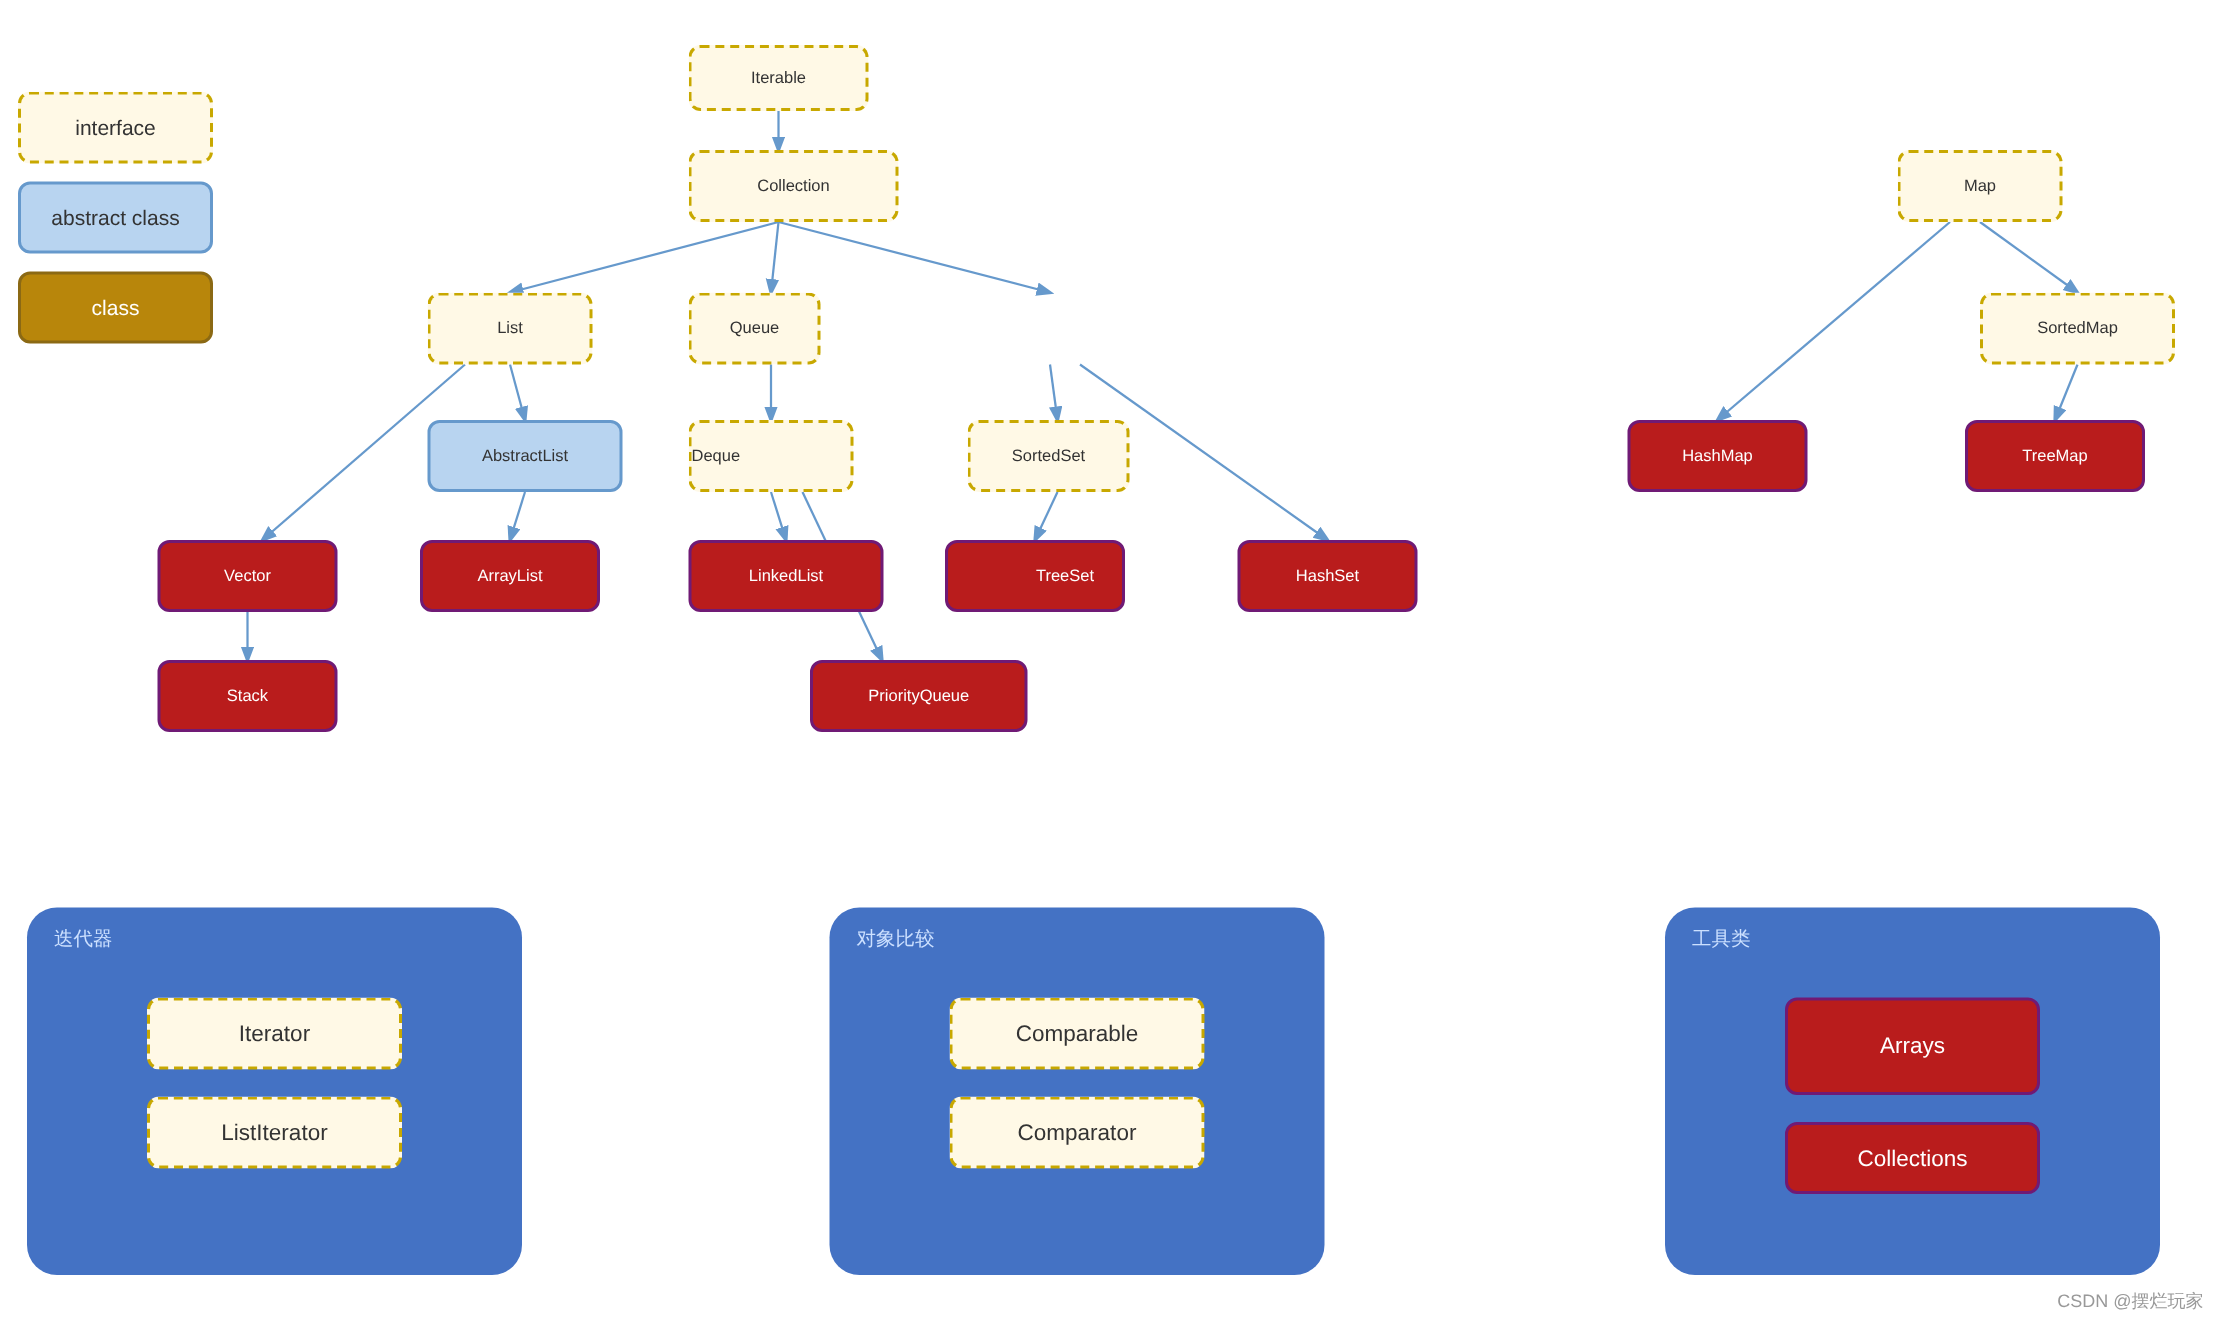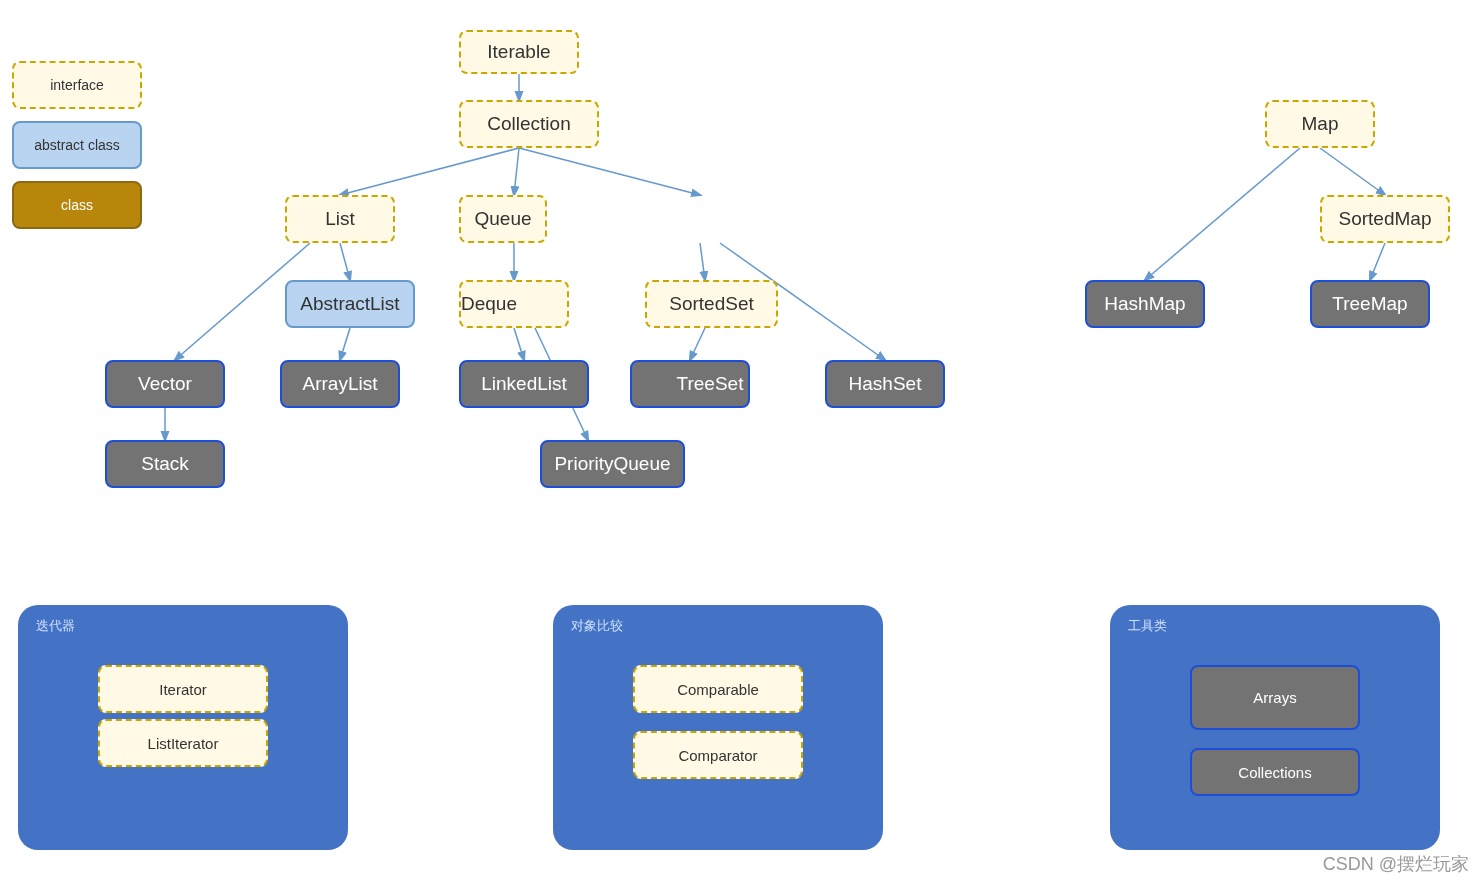--- a/index.html
+++ b/index.html
@@ -18,41 +18,41 @@
       height: 884px;
     }
 
     
     .node {
       position: absolute;
       display: flex;
       align-items: center;
       justify-content: center;
       border-radius: 8px;
-      font-size: 19px;
+      font-size: 11px;
       font-weight: 500;
       text-align: center;
       white-space: nowrap;
     }
 
     .node-interface {
       background: #fff9e6;
       border: 2px dashed #c8a800;
       color: #333;
     }
 
     .node-abstract {
       background: #b8d4f0;
       border: 2px solid #6699cc;
       color: #333;
     }
 
     .node-class {
-      background: #737373;
-      border: 2px solid #1d4ed8;
+      background: #b91c1c;
+      border: 2px solid #701a75;
       color: #fff;
     }
 
     
     .legend-interface {
       background: #fff9e6;
       border: 2px dashed #c8a800;
       color: #333;
     }
     .legend-abstract {
@@ -101,21 +101,21 @@
       left: 0;
       width: 1481px;
       height: 580px;
       pointer-events: none;
     }
 
     .watermark {
       position: absolute;
       bottom: 8px;
       right: 12px;
-      font-size: 18px;
+      font-size: 12px;
       color: #999;
     }
   </style>
 </head>
 <body>
 
 <div class="diagram-area">
 
   <svg class="connectors">
 
@@ -188,21 +188,21 @@
 
 
   <div class="node node-abstract" style="left:285px;top:280px;width:130px;height:48px;position:absolute;display:flex;align-items:center;justify-content:center;border-radius:8px;">
     <span>AbstractList</span>
   </div>
 
   <div class="node node-interface" style="left:459px;top:280px;width:110px;height:48px;position:absolute;display:flex;align-items:center;justify-content:flex-start;border-radius:8px;">
     <span>Deque</span>
   </div>
 
-  <div class="node node-interface" style="left:645px;top:280px;width:133px;height:48px;position:absolute;display:flex;align-items:center;justify-content:center;border-radius:8px;">
+  <div class="node node-interface" style="left:645px;top:280px;width:108px;height:48px;position:absolute;display:flex;align-items:center;justify-content:center;border-radius:8px;">
     <span>SortedSet</span>
   </div>
 
   <div class="node node-class" style="left:105px;top:360px;width:120px;height:48px;position:absolute;display:flex;align-items:center;justify-content:center;border-radius:8px;">
     <span>Vector</span>
   </div>
 
   <div class="node node-class" style="left:280px;top:360px;width:120px;height:48px;position:absolute;display:flex;align-items:center;justify-content:center;border-radius:8px;">
     <span>ArrayList</span>
   </div>
@@ -238,21 +238,21 @@
   <div class="node node-class" style="left:1085px;top:280px;width:120px;height:48px;position:absolute;display:flex;align-items:center;justify-content:center;border-radius:8px;">
     <span>HashMap</span>
   </div>
 
   <div class="node node-class" style="left:1310px;top:280px;width:120px;height:48px;position:absolute;display:flex;align-items:center;justify-content:center;border-radius:8px;">
     <span>TreeMap</span>
   </div>
 
   <div class="bottom-panel" style="left:18px;top:605px;width:330px;height:245px;">
     <span class="panel-label">迭代器</span>
-    <div style="display:flex;flex-direction:column;gap:6px;margin-top:40px;">
+    <div style="display:flex;flex-direction:column;gap:18px;margin-top:40px;">
       <div class="panel-node node-interface" style="width:170px;height:48px;margin:0 auto;">
         <span>Iterator</span>
       </div>
       <div class="panel-node node-interface" style="width:170px;height:48px;margin:0 auto;">
         <span>ListIterator</span>
       </div>
     </div>
   </div>
 
   <div class="bottom-panel" style="left:553px;top:605px;width:330px;height:245px;">

